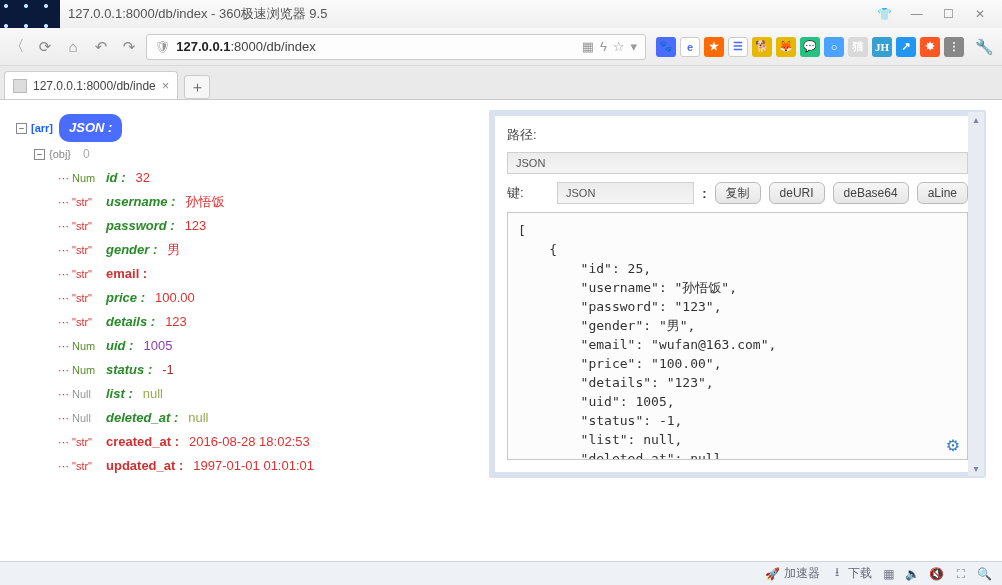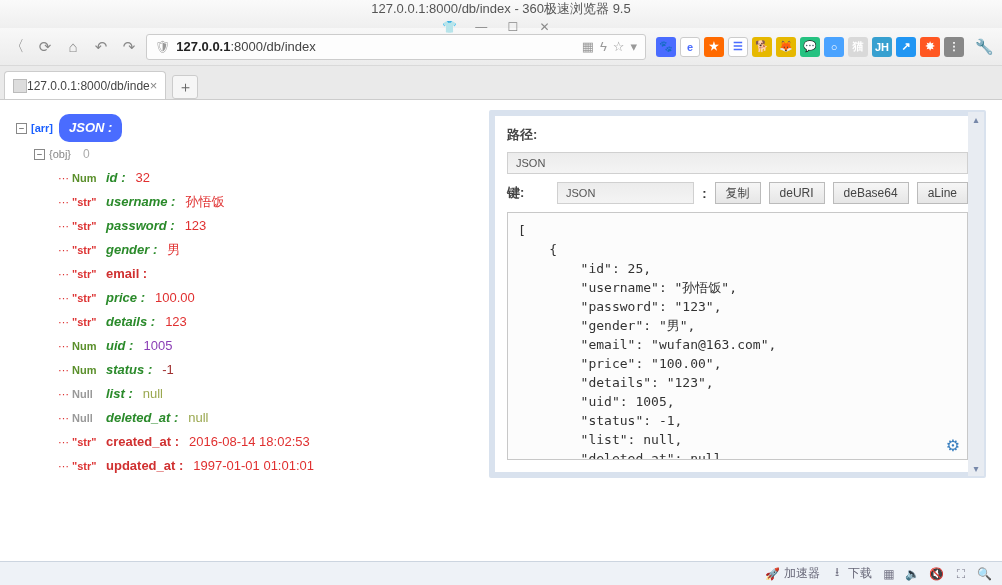--- a/index.html
+++ b/index.html
@@ -1,37 +1,37 @@
 <!DOCTYPE html>
 <html><head>
 <meta charset="utf-8">
 <style>
 * { box-sizing: border-box; margin: 0; padding: 0; font-family: "Microsoft YaHei", Arial, sans-serif; }
 html, body { width: 1002px; height: 585px; overflow: hidden; background: #f7f7f7; }
 
 
-.titlebar { height: 28px; background: linear-gradient(#fafafa,#efefef); display: flex; align-items: center; font-size: 13px; color: #555; flex-direction: column; }
+.titlebar { height: 28px; background: linear-gradient(#fafafa,#efefef); display: flex; align-items: center; font-size: 13px; color: #555; }
 .titlebar .logo { width: 60px; height: 28px; margin-right: 8px; background: radial-gradient(circle at 30% 30%, #bfe0ff 0 10%, #0a1a3a 11% 100%); background-size: 20px 20px; }
 .titlebar .title { flex: 1; }
 .titlebar .win-btn { width: 24px; height: 18px; display: inline-flex; justify-content: center; align-items: center; color: #888; font-size: 12px; margin: 0 2px; cursor: default; }
 .titlebar .group { margin-right: 8px; }
 
 
 .toolbar { height: 38px; background: linear-gradient(#f8f8f8,#ececec); display: flex; align-items: center; padding: 0 6px; gap: 6px; border-bottom: 1px solid #d9d9d9; }
 .tb-icon { width: 22px; height: 22px; display: inline-flex; justify-content: center; align-items: center; color: #888; font-size: 15px; border-radius: 3px; }
 .addr { flex: 1; height: 26px; background: #fdfdfd; border: 1px solid #ccc; border-radius: 3px; display: flex; align-items: center; padding: 0 8px; font-size: 13px; color: #444; }
 .addr .lock { color: #999; margin-right: 6px; font-size: 12px; }
 .addr .url b { color: #222; }
 .addr-icons { display: flex; gap: 6px; color: #999; margin-left: 8px; }
 .ext { display: flex; gap: 4px; padding: 0 4px; }
 .ext .sq { width: 20px; height: 20px; border-radius: 3px; display: inline-flex; justify-content: center; align-items: center; font-size: 11px; color: #fff; font-weight: bold; }
 
 
 .tabstrip { height: 34px; background: #eaeaea; display: flex; align-items: flex-end; padding: 0 4px; border-bottom: 1px solid #ccc; }
-.tab { height: 28px; background: #fff; border: 1px solid #ccc; border-bottom: none; border-radius: 4px 4px 0 0; display: flex; align-items: center; padding: 0 8px; font-size: 12px; color: #444; max-width: 220px; }
+.tab { height: 28px; background: #fff; border: 1px solid #ccc; border-bottom: none; border-radius: 4px 4px 0 0; display: flex; align-items: center; padding: 0 8px; font-size: 12px; color: #444; max-width: 220px; gap: 6px; }
 .tab .fav { width: 14px; height: 14px; background: #ddd; border: 1px solid #bbb; }
 .tab .label { overflow: hidden; text-overflow: ellipsis; white-space: nowrap; flex: 1; }
 .tab .x { color: #888; font-size: 13px; }
 .newtab { width: 26px; height: 24px; margin-left: 6px; border: 1px solid #ccc; background: #f6f6f6; border-radius: 3px; display: flex; justify-content: center; align-items: center; color: #666; font-size: 15px; }
 
 
 .content { display: flex; height: calc(585px - 28px - 38px - 34px - 24px); background: #fff; }
 .left { width: 485px; padding: 14px 10px 10px 16px; overflow-y: auto; font-size: 13px; }
 .right { flex: 1; padding: 10px 16px 10px 4px; position: relative; }
 
@@ -40,39 +40,39 @@
 .node { display: flex; align-items: center; white-space: nowrap; }
 .toggle { width: 11px; height: 11px; border: 1px solid #888; display: inline-flex; justify-content: center; align-items: center; font-size: 9px; color: #555; margin-right: 4px; background: #fff; font-family: monospace; }
 .tag { font-size: 11px; margin-right: 6px; }
 .tag.arr { color: #1a5fff; font-weight: bold; }
 .tag.obj { color: #888; }
 .badge-json { background: #4a6cff; color: #fff; font-weight: bold; padding: 2px 10px; border-radius: 10px; font-size: 13px; font-style: italic; }
 .count { color: #aaa; margin-left: 6px; font-size: 12px; }
 .indent1 { padding-left: 18px; }
 .prop { display: flex; align-items: baseline; padding-left: 42px; line-height: 24px; }
 .dots { color: #d33; font-size: 11px; margin-right: 4px; letter-spacing: -1px; }
-.type { font-size: 11px; width: 34px; display: inline-block; text-align: left; font-weight: bold; }
+.type { font-size: 11px; width: 34px; display: inline-block; text-align: left; }
 .type.num { color: #5a8f2a; }
 .type.str { color: #d33; }
 .type.nul { color: #999; }
 .key { font-weight: bold; margin-right: 10px; }
 .val.red { color: #e03030; }
 .val.purple { color: #8b3db5; }
 .val.darkred { color: #a03030; }
 .val.grey { color: #9aa84f; }
 .k-green { color: #2a8a2a; font-style: italic; }
 .k-red { color: #d03030; }
 
 
 .panel { border: 6px solid #d9e2ee; border-radius: 2px; background: #fff; padding: 10px 12px 12px; position: relative; }
 .panel .scroll-ind { position: absolute; right: -4px; top: -4px; bottom: -4px; width: 16px; background: #e8ecf2; display: flex; flex-direction: column; justify-content: space-between; align-items: center; color: #7788aa; font-size: 10px; padding: 2px 0; }
 .p-row { display: flex; align-items: center; font-size: 13px; color: #444; margin-bottom: 8px; gap: 8px; }
-.p-row .lab { width: 42px; font-weight: bold; }
+.p-row .lab { width: 42px; font-weight: normal; }
 .p-field { flex: 1; background: linear-gradient(#ececec,#f4f4f4); border: 1px solid #d0d0d0; height: 22px; padding: 0 8px; display: flex; align-items: center; font-size: 11px; color: #555; }
-.btn { height: 22px; padding: 0 10px; background: linear-gradient(#f6f6f6,#e6e6e6); border: 1px solid #bbb; font-size: 12px; color: #444; display: inline-flex; align-items: center; border-radius: 0; }
+.btn { height: 22px; padding: 0 10px; background: linear-gradient(#f6f6f6,#e6e6e6); border: 1px solid #bbb; font-size: 12px; color: #444; display: inline-flex; align-items: center; border-radius: 6px; }
 .colon { font-weight: bold; color: #333; }
 .codebox { margin-top: 8px; border: 1px solid #c8c8c8; background: #fcfcfc; height: 248px; overflow: auto; position: relative; }
 .codebox pre { font-family: Consolas, monospace; font-size: 13px; color: #333; padding: 8px 10px; line-height: 19px; white-space: pre; }
 .gear { position: absolute; right: 4px; bottom: 4px; width: 20px; height: 20px; color: #3a7fbf; display: flex; justify-content: center; align-items: center; font-size: 16px; }
 
 
 .statusbar { height: 24px; background: #eef2f7; border-top: 1px solid #ccd5e0; display: flex; align-items: center; justify-content: flex-end; padding: 0 10px; font-size: 12px; color: #667; gap: 10px; }
 .statusbar .sbi { display: inline-flex; align-items: center; gap: 4px; }
 .statusbar .ic { width: 14px; height: 14px; display: inline-flex; justify-content: center; align-items: center; color: #778; font-size: 12px; }
 </style>
@@ -110,21 +110,21 @@
   <div class="ext" id="ext-row">
       <span class="sq" style="background: rgb(74, 108, 255); color: rgb(255, 255, 255);">🐾</span>
       <span class="sq" style="background: rgb(255, 255, 255); color: rgb(74, 108, 255); border: 1px solid rgb(204, 204, 204);">e</span>
       <span class="sq" style="background: rgb(255, 106, 0); color: rgb(255, 255, 255);">★</span>
       <span class="sq" style="background: rgb(255, 255, 255); color: rgb(74, 108, 255); border: 1px solid rgb(204, 204, 204);">☰</span>
       <span class="sq" style="background: rgb(230, 184, 0); color: rgb(255, 255, 255);">🐕</span>
       <span class="sq" style="background: rgb(230, 184, 0); color: rgb(255, 255, 255);">🦊</span>
       <span class="sq" style="background: rgb(38, 194, 129); color: rgb(255, 255, 255);">💬</span>
       <span class="sq" style="background: rgb(74, 163, 255); color: rgb(255, 255, 255);">○</span>
       <span class="sq" style="background: rgb(217, 217, 217); color: rgb(255, 255, 255);">猫</span>
-      <span class="sq" style="background: rgb(55, 160, 208); color: rgb(255, 255, 255);">JH</span>
+      <span class="sq" style="background: rgb(55, 160, 208); color: rgb(255, 255, 255); font-family: Liberation Serif, serif;">JH</span>
       <span class="sq" style="background: rgb(33, 150, 243); color: rgb(255, 255, 255);">↗</span>
       <span class="sq" style="background: rgb(255, 87, 34); color: rgb(255, 255, 255);">✸</span>
       <span class="sq" style="background: rgb(136, 136, 136); color: rgb(255, 255, 255);">⋮</span>
     </div>
   <span class="tb-icon">🔧</span>
 </div>
 
 <div class="tabstrip">
   <div class="tab">
     <span class="fav"></span>
@@ -210,21 +210,21 @@
           <div class="prop">
             <span class="dots">⋯</span>
             <span class="type nul">Null</span>
             <span class="key k-green">deleted_at :</span>
             <span class="val grey">null</span>
           </div>
           <div class="prop">
             <span class="dots">⋯</span>
             <span class="type str">"str"</span>
             <span class="key k-red">created_at :</span>
-            <span class="val red">2016-08-14 18:02:53</span>
+            <span class="val red">2016-08-28 18:02:53</span>
           </div>
           <div class="prop">
             <span class="dots">⋯</span>
             <span class="type str">"str"</span>
             <span class="key k-red">updated_at :</span>
             <span class="val red">1997-01-01 01:01:01</span>
           </div>
         </div>
     </div>
   </div>

